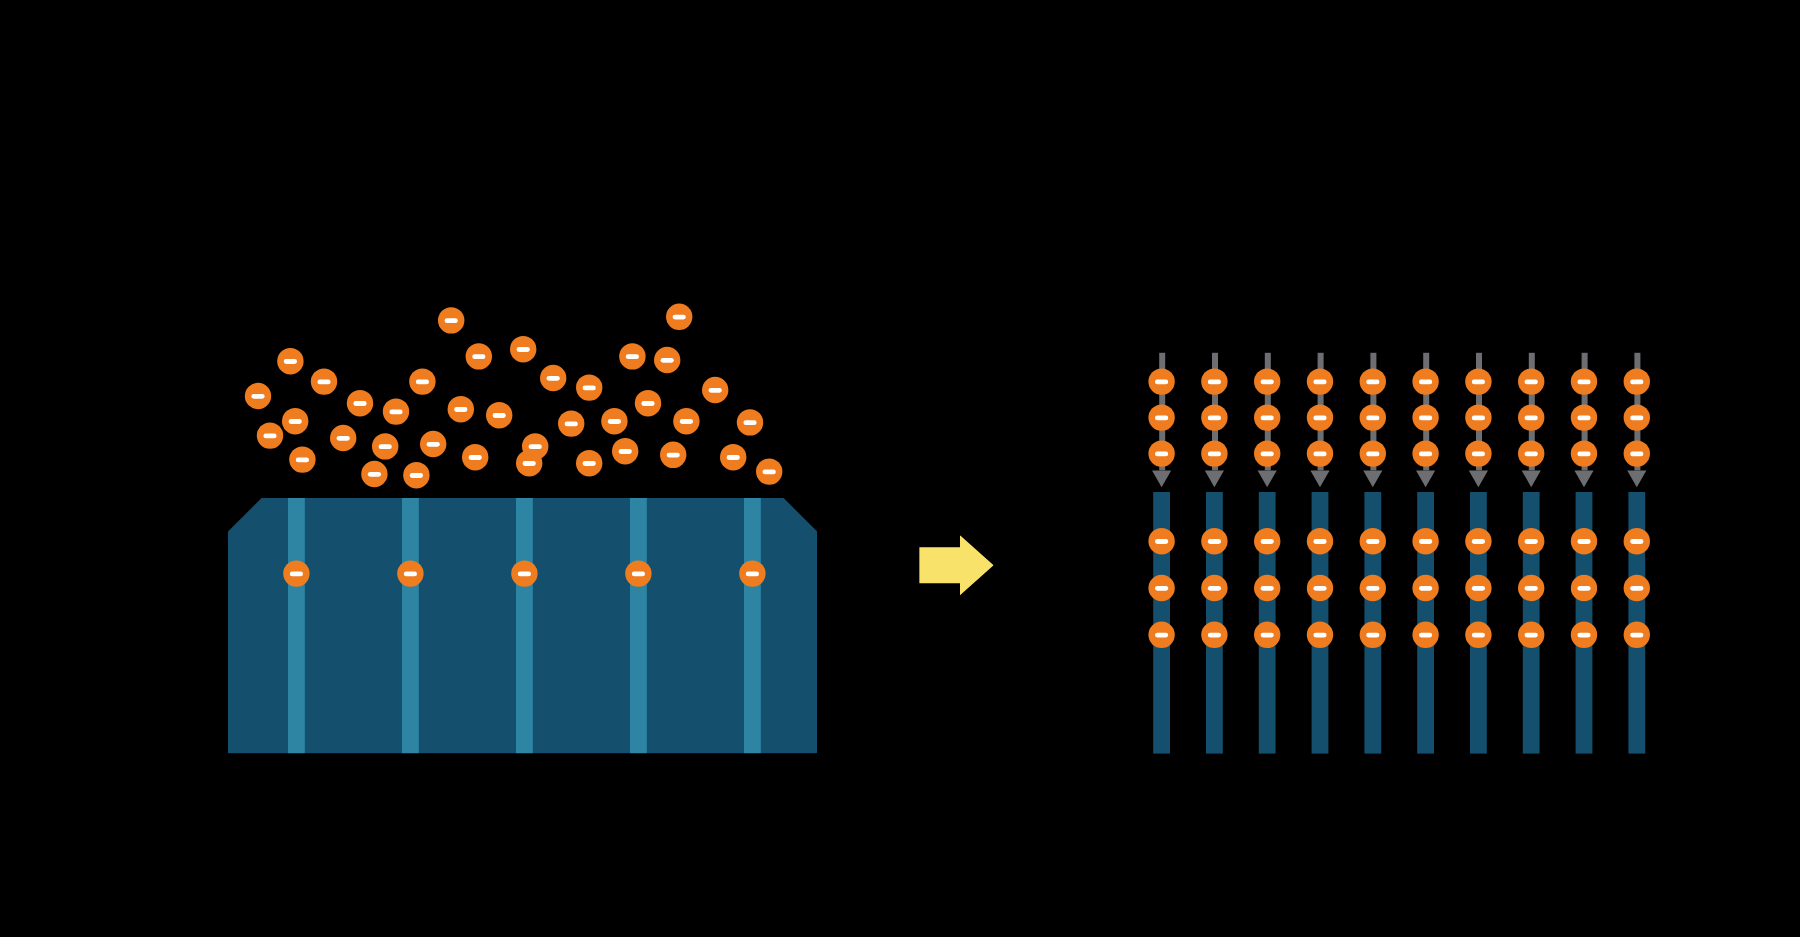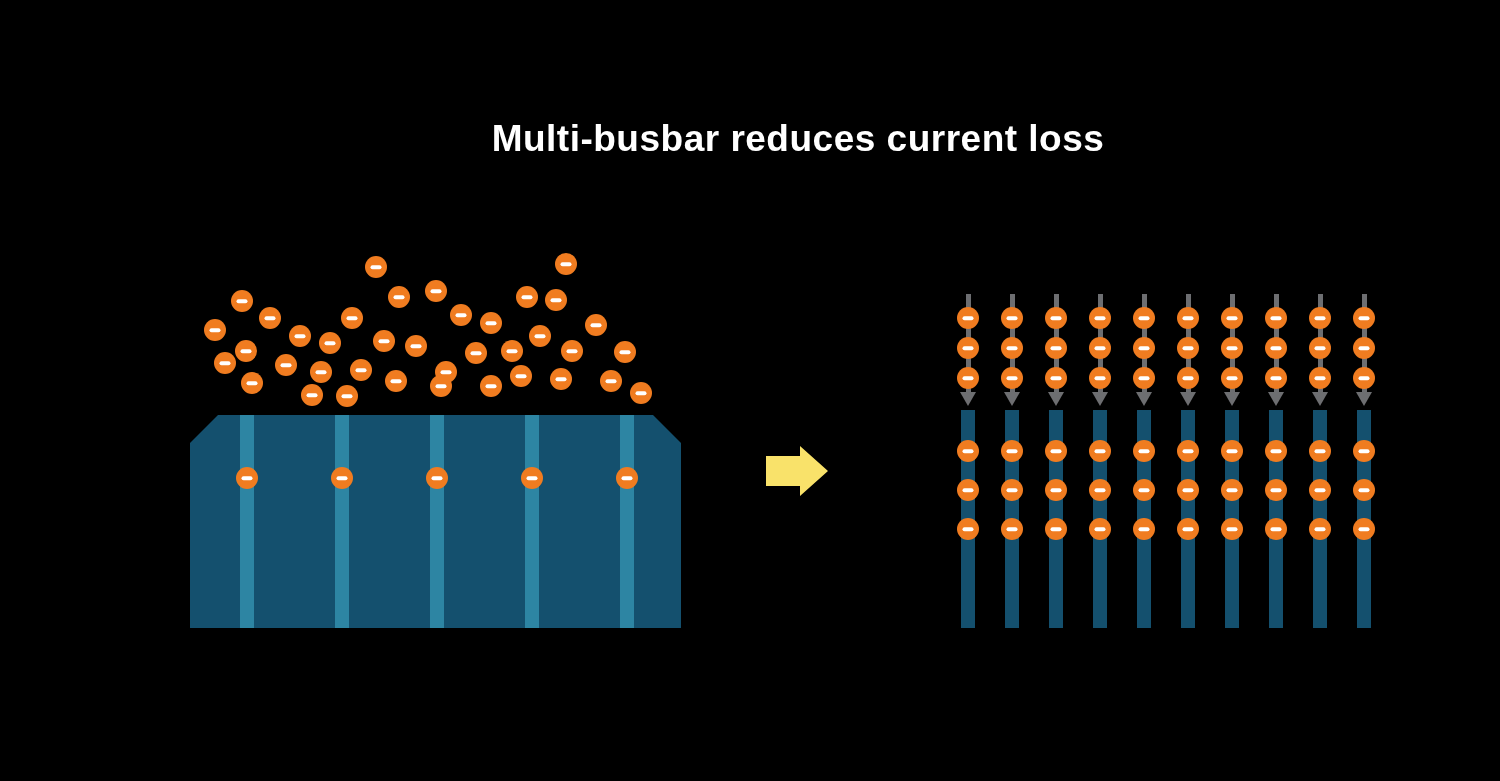--- a/index.html
+++ b/index.html
@@ -62,21 +62,20 @@
   }
   .flow-arrow {
     position: absolute;
     display: block;
   }
 </style>
 </head>
 <body>
 
 <div class="stage">
-  <div class="title">Multi-busbar reduces current loss</div>
   <div class="cell" style="left: 190px; top: 415px; width: 491px; height: 213px; clip-path: polygon(28px 0px, calc(100% - 28px) 0px, 100% 28px, 100% 100%, 0px 100%, 0px 28px);">
       <div class="stripe" style="left: 50px; top: 0px; width: 14px; height: 100%;"></div>
       <div class="stripe" style="left: 145px; top: 0px; width: 14px; height: 100%;"></div>
       <div class="stripe" style="left: 240px; top: 0px; width: 14px; height: 100%;"></div>
       <div class="stripe" style="left: 335px; top: 0px; width: 14px; height: 100%;"></div>
       <div class="stripe" style="left: 430px; top: 0px; width: 14px; height: 100%;"></div>
     </div>
   <svg class="flow-arrow" viewBox="0 0 62 50" preserveAspectRatio="none" style="left: 766px; top: 446px; width: 62px; height: 50px;">
     <polygon points="0,10 34,10 34,0 62,25 34,50 34,40 0,40" fill="#f9e26a"></polygon>
   </svg>

